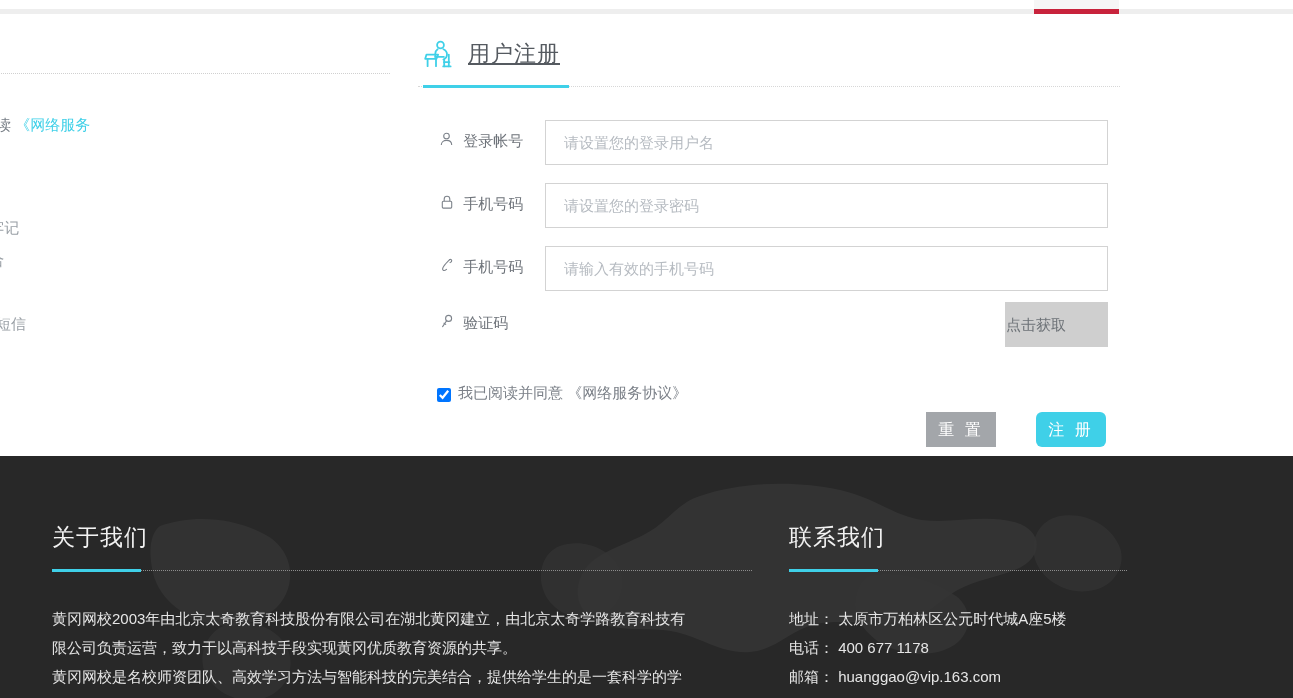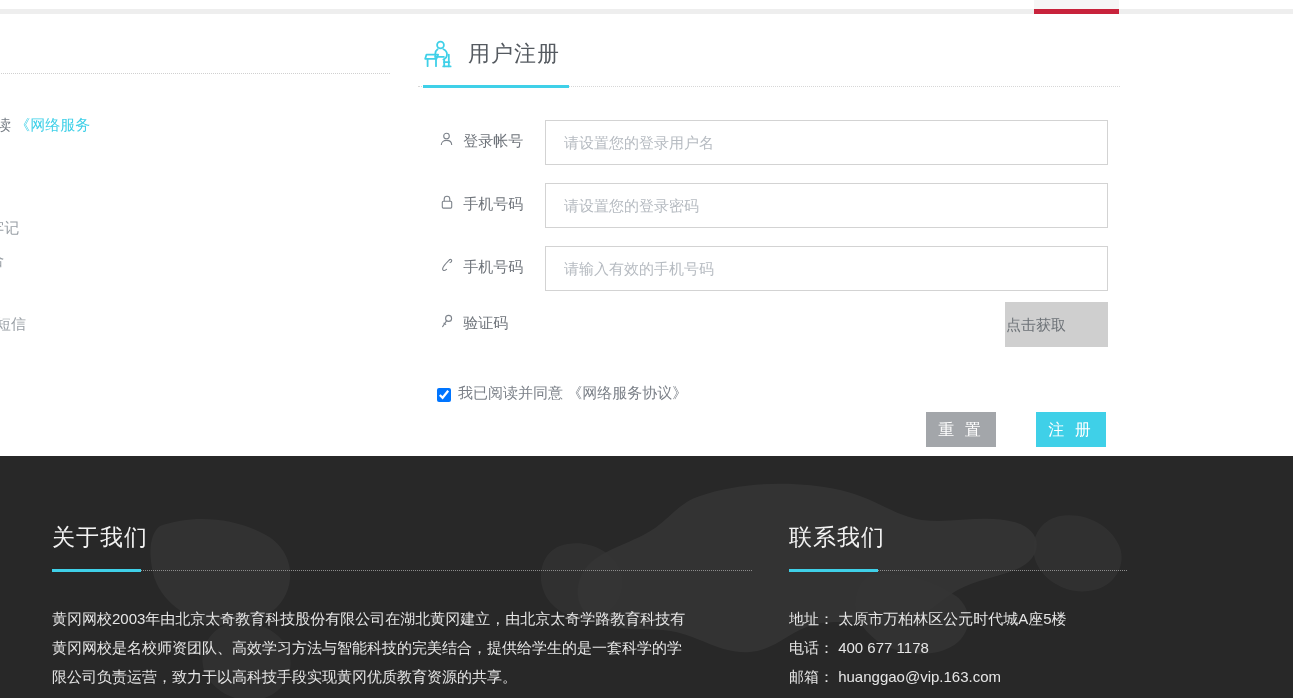--- a/index.html
+++ b/index.html
@@ -61,21 +61,21 @@
   }
   #card-head {
     position: absolute; left: 0; top: 14px; width: 702px; height: 59px;
     border-bottom: 1px dotted #d7d7d7;
   }
   #head-icon {
     position: absolute; left: 5px; top: 10px; width: 36px; height: 34px;
   }
   #head-title {
     position: absolute; left: 50px; top: 11px;
-    font-size: 22px; color: #555a60; letter-spacing: 1px;
+    font-size: 22px; color: #555a60; letter-spacing: 1px; text-decoration: underline;
   }
   #head-accent {
     position: absolute; left: 5px; top: 57px; width: 146px; height: 3px;
     background: #3fd0e8;
   }
 
   .form-row {
     position: absolute; left: 0; width: 702px; height: 48px;
   }
   .field-label {
@@ -121,21 +121,21 @@
 
   
   #btn-row { position: absolute; left: 0; top: 398px; width: 702px; height: 40px; }
   .act-btn {
     position: absolute; top: 0; height: 35px; width: 70px;
     border: none; font-family: inherit; font-size: 16px;
     color: #ffffff; letter-spacing: 3px; cursor: pointer;
     text-align: center; line-height: 35px; padding: 0;
   }
   #reset-btn    { left: 508px; background: #a3a6aa; }
-  #register-btn { left: 618px; background: #3fd0e8; }
+  #register-btn { left: 618px; background: #3fd0e8; border-radius: 6px; }
 
   
   #footer {
     position: absolute; left: 0; top: 456px; width: 1293px; height: 242px;
     background: #282828; overflow: hidden;
   }
   #footer-map {
     position: absolute; left: 0; top: 0; width: 1293px; height: 242px;
     opacity: 0.055; pointer-events: none;
   }
@@ -297,22 +297,22 @@
       <path d="M230 168c24-6 50 6 58 26 8 20-4 42-24 48-24 8-52-6-60-28-6-20 6-42 26-46z" opacity="0.7"></path>
     </g>
   </svg>
 
   <div class="foot-col" id="col-about">
     <div class="foot-title">关于我们</div>
     <div class="foot-accent"></div>
     <div class="foot-dots"></div>
     <div class="foot-body">
       <div class="foot-line">黄冈网校2003年由北京太奇教育科技股份有限公司在湖北黄冈建立，由北京太奇学路教育科技有</div>
+      <div class="foot-line">限公司负责运营，致力于以高科技手段实现黄冈优质教育资源的共享。</div>
       <div class="foot-line">黄冈网校是名校师资团队、高效学习方法与智能科技的完美结合，提供给学生的是一套科学的学</div>
-      <div class="foot-line">限公司负责运营，致力于以高科技手段实现黄冈优质教育资源的共享。</div>
       <div class="foot-line">习体系。黄冈网校师资全部由湖北黄冈一线名师组成，采用独特的太奇学习法和北京大学教育学</div>
     </div>
   </div>
 
   <div class="foot-col" id="col-contact">
     <div class="foot-title">联系我们</div>
     <div class="foot-accent"></div>
     <div class="foot-dots"></div>
     <div class="foot-body">
       <div class="contact-line">

